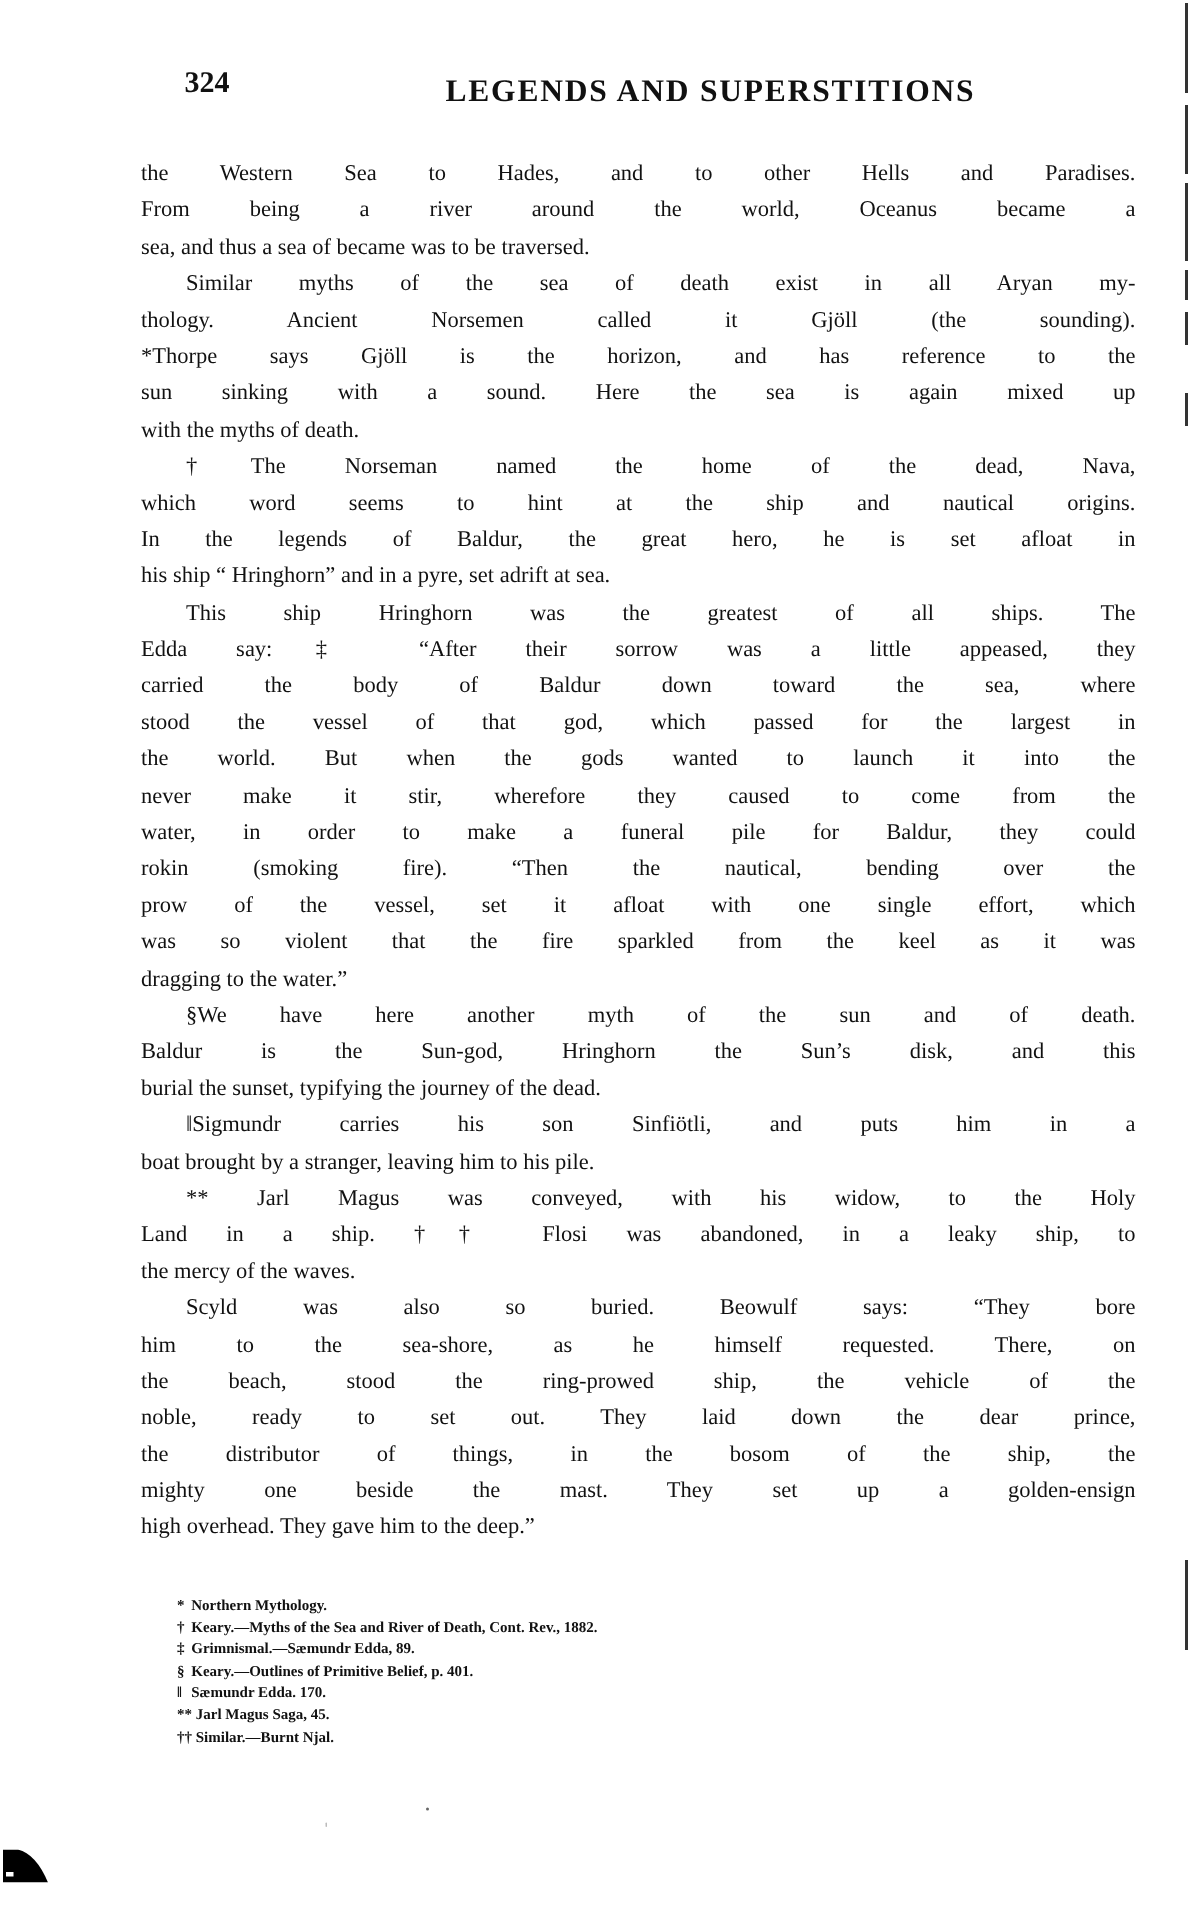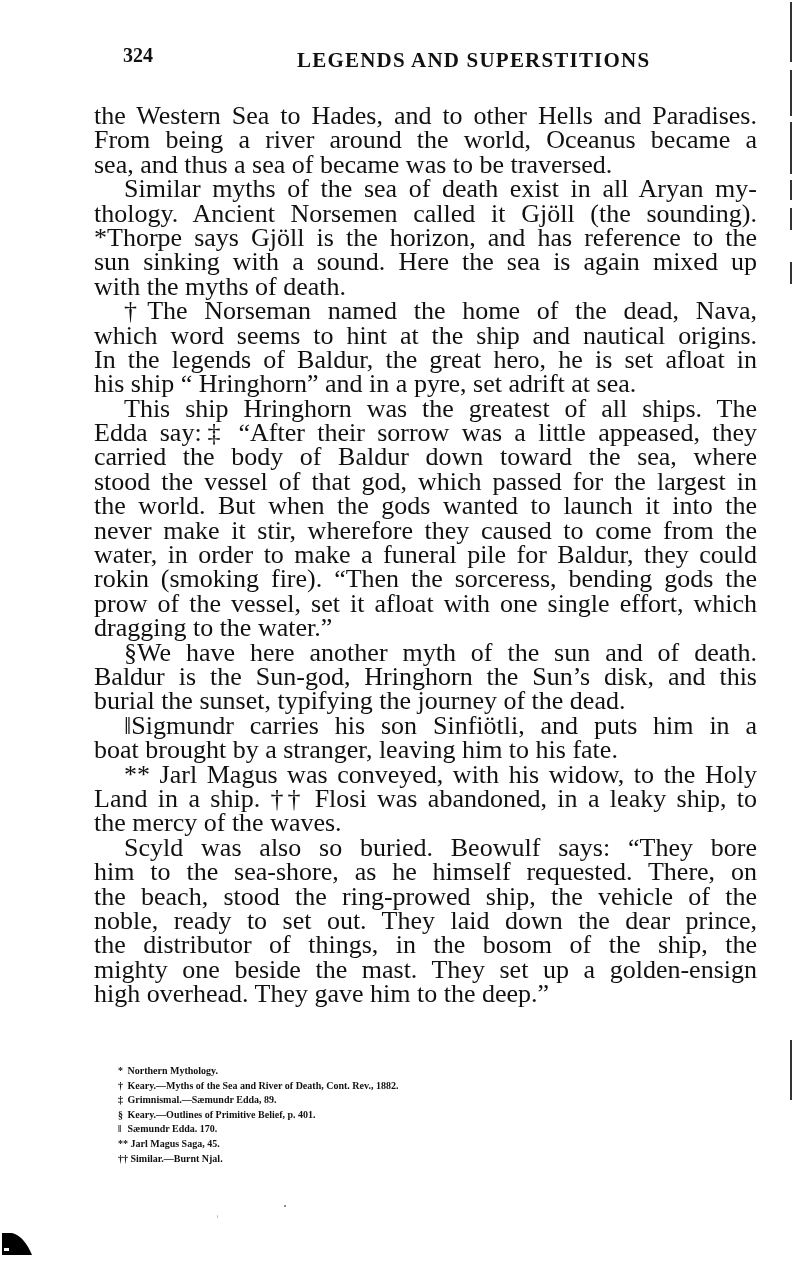--- a/index.html
+++ b/index.html
@@ -2,21 +2,21 @@
 <html><head>
 <meta charset="utf-8">
 <style>
   html, body { margin: 0; padding: 0; background: #ffffff; }
   body { width: 795px; height: 1273px; position: relative; overflow: hidden; font-family: "Liberation Serif", serif; color: #111; }
   .page-edge { position: absolute; left: 790px; top: 0; width: 2px; height: 1120px; }
   .page-edge span { position: absolute; left: 0; width: 2px; background: #333; }
   .running-head { position: absolute; left: 96px; top: 44px; width: 660px; height: 26px; margin-left: 27px; }
   .page-number { position: absolute; left: 0; top: 0; font-family: "Liberation Serif", serif; font-weight: bold; font-size: 20px; letter-spacing: 0px; }
   .running-title { position: absolute; left: 174px; top: 4px; font-family: "Liberation Serif", serif; font-weight: bold; font-size: 21px; letter-spacing: 1.2px; }
-  .body-text { position: absolute; left: 94px; top: 104px; width: 663px; font-family: "Liberation Serif", serif; font-size: 26px; line-height: 24.4px; }
+  .body-text { position: absolute; left: 94px; top: 104px; width: 663px; font-family: "Liberation Serif", serif; font-size: 15px; line-height: 24.4px; }
   .line { display: block; white-space: nowrap; text-align: justify; text-align-last: justify; height: 24.4px; }
   .line.last { text-align-last: left; }
   .line.indent { padding-left: 30px; }
   .footnotes { position: absolute; left: 118px; top: 1064px; font-family: "Liberation Serif", serif; font-weight: bold; font-size: 10px; line-height: 14.6px; }
   .footnotes .fn { display: block; white-space: nowrap; }
   .marker { display: inline-block; min-width: 7px; }
   .corner-mark { position: absolute; left: 2px; top: 1233px; width: 46px; height: 22px; }
   .speck { position: absolute; width: 2px; height: 2px; background: #666; border-radius: 1px; }
 </style>
 </head>
@@ -50,28 +50,29 @@
   <span class="line">which word seems to hint at the ship and nautical origins.</span>
   <span class="line">In the legends of Baldur, the great hero, he is set afloat in</span>
   <span class="line last">his ship “ Hringhorn” and in a pyre, set adrift at sea.</span>
   <span class="line indent">This ship Hringhorn was the greatest of all ships.  The</span>
   <span class="line">Edda say:‡ “After their sorrow was a little appeased, they</span>
   <span class="line">carried the body of Baldur down toward the sea, where</span>
   <span class="line">stood the vessel of that god, which passed for the largest in</span>
   <span class="line">the world.  But when the gods wanted to launch it into the</span>
   <span class="line">never make it stir, wherefore they caused to come from the</span>
   <span class="line">water, in order to make a funeral pile for Baldur, they could</span>
-  <span class="line">rokin (smoking fire). “Then the sorceress, bending gods the</span>
+  <span class="line">rokin (smoking fire). “Then the nautical, bending over the</span>
   <span class="line">prow of the vessel, set it afloat with one single effort, which</span>
+  <span class="line">was so violent that the fire sparkled from the keel as it was</span>
   <span class="line last">dragging to the water.”</span>
   <span class="line indent">§We have here another myth of the sun and of death.</span>
   <span class="line">Baldur is the Sun-god, Hringhorn the Sun’s disk, and this</span>
   <span class="line last">burial the sunset, typifying the journey of the dead.</span>
   <span class="line indent">‖Sigmundr carries his son Sinfiötli, and puts him in a</span>
-  <span class="line last">boat brought by a stranger, leaving him to his fate.</span>
+  <span class="line last">boat brought by a stranger, leaving him to his pile.</span>
   <span class="line indent">** Jarl Magus was conveyed, with his widow, to the Holy</span>
   <span class="line">Land in a ship.  †† Flosi was abandoned, in a leaky ship, to</span>
   <span class="line last">the mercy of the waves.</span>
   <span class="line indent">Scyld was also so buried.  Beowulf says: “They bore</span>
   <span class="line">him to the sea-shore, as he himself requested.  There, on</span>
   <span class="line">the beach, stood the ring-prowed ship, the vehicle of the</span>
   <span class="line">noble, ready to set out.  They laid down the dear prince,</span>
   <span class="line">the distributor of things, in the bosom of the ship, the</span>
   <span class="line">mighty one beside the mast.  They set up a golden-ensign</span>
   <span class="line last">high overhead.  They gave him to the deep.”</span>

